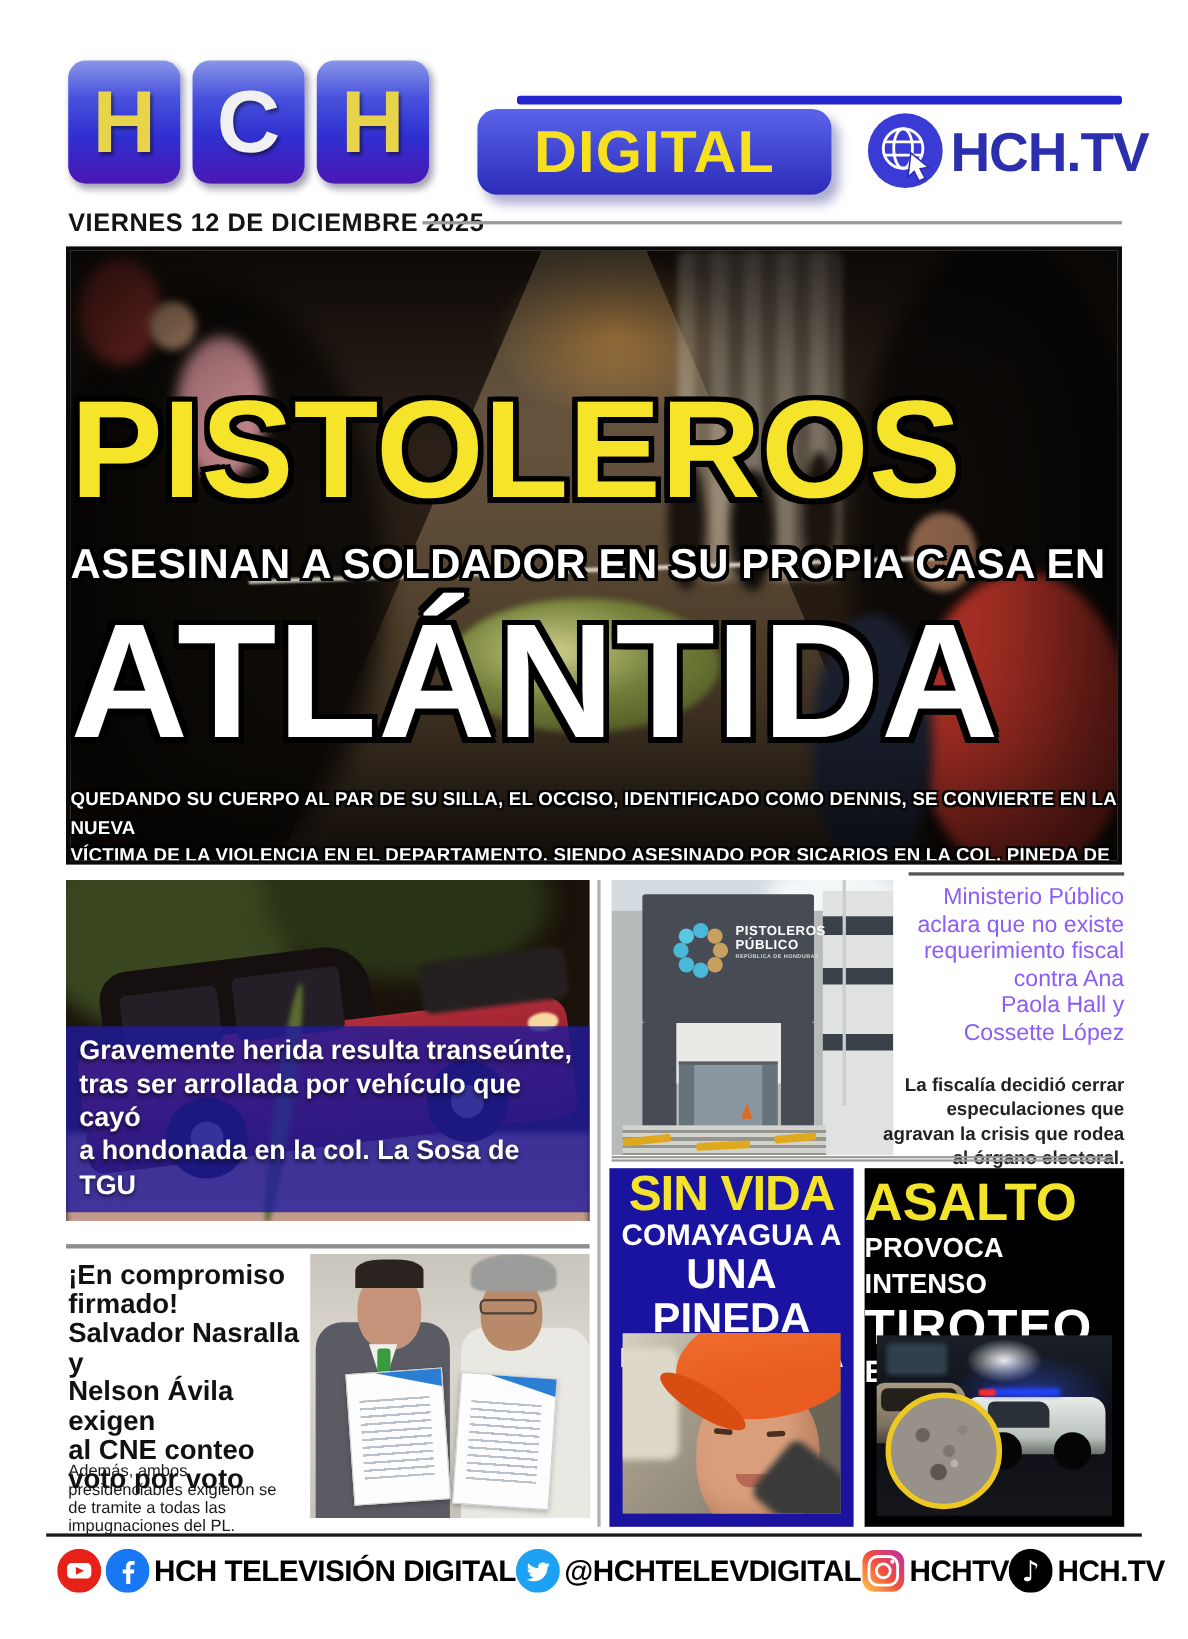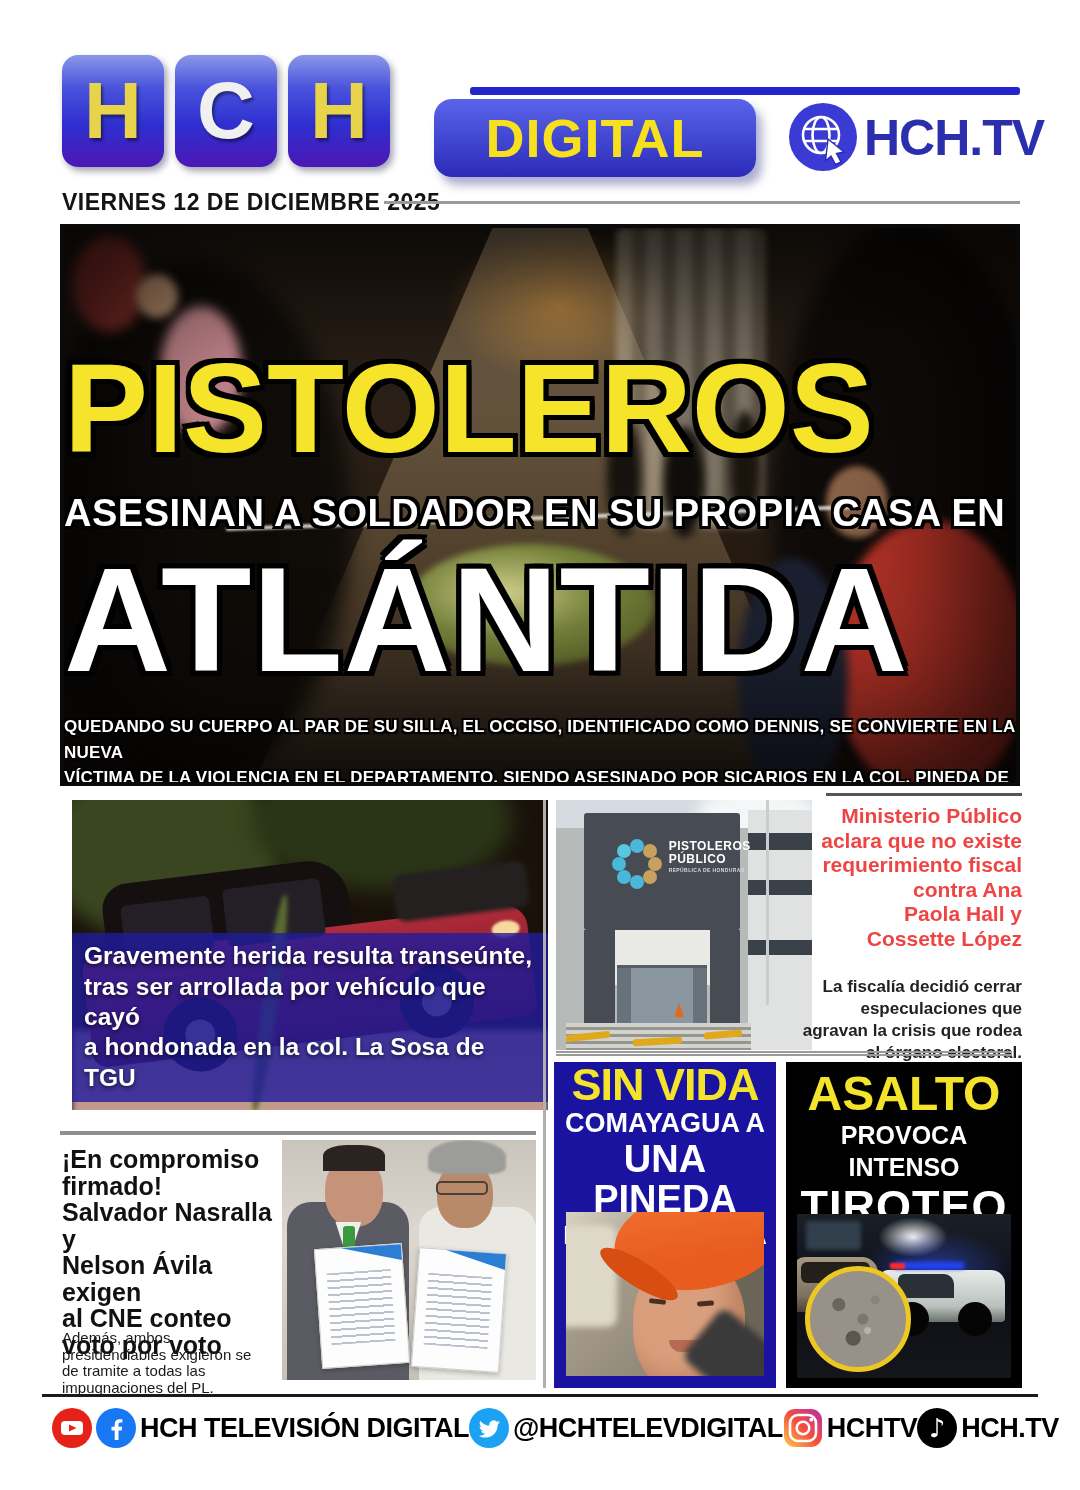--- a/index.html
+++ b/index.html
@@ -48,21 +48,21 @@
   .outline3{text-shadow:-3px -3px 0 #000,3px -3px 0 #000,-3px 3px 0 #000,3px 3px 0 #000,
     -3px 0 0 #000,3px 0 0 #000,0 -3px 0 #000,0 3px 0 #000;}
   .outline2{text-shadow:-2px -2px 0 #000,2px -2px 0 #000,-2px 2px 0 #000,2px 2px 0 #000,
     0 2px 2px rgba(0,0,0,.9);}
   .kicker{top:118px;font-size:126px;font-weight:900;color:#f6e42b;letter-spacing:0px;}
   .deck{top:266px;font-size:38px;font-weight:900;color:#fff;letter-spacing:.5px;}
   .place{top:318px;font-size:148px;font-weight:900;color:#fff;letter-spacing:1px;}
   .subdeck{top:486px;font-size:17px;font-weight:800;color:#fff;line-height:1.5;letter-spacing:.2px;}
 
   
-  .car-photo{left:60px;top:800px;width:476px;height:310px;overflow:hidden;background:#1a120a;margin-left:12px;}
+  .car-photo{left:60px;top:800px;width:476px;height:310px;overflow:hidden;background:#1a120a;}
   .car-body{position:absolute;left:2%;top:20%;width:94%;height:58%;transform:rotate(-7deg);}
   .car-roof{position:absolute;left:6%;top:0;width:55%;height:45%;background:#15100f;border-radius:26px 40px 0 0;}
   .car-shell{position:absolute;left:0;bottom:0;width:100%;height:62%;border-radius:16px 22px 14px 14px;
     background:linear-gradient(180deg,#b02c3a 0%,#8a1a26 55%,#5f1019 100%);}
   .car-window{position:absolute;background:#241f26;border-radius:6px;}
   .car-wheel{position:absolute;width:74px;height:74px;border-radius:50%;background:#0b0b0b;}
   .car-rim{position:absolute;left:22px;top:22px;width:30px;height:30px;border-radius:50%;background:#8a8a8a;}
   .car-caption{left:0;bottom:8px;width:100%;box-sizing:border-box;padding:8px 12px 9px 12px;
     background:rgba(32,28,158,.8);color:#fff;font-weight:700;font-size:24.5px;line-height:1.24;
     text-shadow:0 2px 4px rgba(0,0,0,.65);}
@@ -88,22 +88,22 @@
     border-bottom:14px solid #e06a1a;}
   .mpb-logo{position:absolute;left:30%;top:24%;width:8px;height:8px;border-radius:50%;background:transparent;
     box-shadow:0 -18px 0 3px #4ab8d8, 13px -13px 0 3px #c8a060, 18px 0 0 3px #c8a060,
       13px 13px 0 3px #c8a060, 0 18px 0 3px #4ab8d8, -13px 13px 0 3px #4ab8d8,
       -18px 0 0 3px #4ab8d8, -13px -13px 0 3px #58c8e0;}
   .mpb-signtext{position:absolute;left:44%;top:16%;color:#fff;font-weight:bold;
     font-size:12px;line-height:1.1;letter-spacing:.5px;}
   .mpb-signsub{font-size:5px;letter-spacing:.4px;color:#d8d8d8;margin-top:2px;}
 
   .mp-rule-top{left:826px;top:793px;width:196px;height:3px;background:#555;}
-  .mp-headline{left:640px;top:804px;width:382px;text-align:right;font-size:21px;font-weight:700;
-    line-height:1.17;color:#ef4444;}
+  .mp-headline{left:640px;top:804px;width:382px;text-align:right;font-size:21px;font-weight:400;
+    line-height:1.17;color:#8b5cf6;}
   .mp-body{left:640px;top:976px;width:382px;text-align:right;font-size:17px;font-weight:600;
     line-height:1.29;color:#222;}
   .right-divider{left:556px;top:1051px;width:456px;height:5px;
     border-top:2px solid #9a9a9a;border-bottom:2px solid #9a9a9a;box-sizing:border-box;}
 
   
   .cne-headline{left:62px;top:1146px;width:225px;font-size:25px;font-weight:800;line-height:1.06;color:#111;}
   .cne-body{left:62px;top:1330px;width:230px;font-size:15px;font-weight:400;line-height:1.1;color:#1a1a1a;}
   .cne-photo{left:282px;top:1140px;width:254px;height:240px;overflow:hidden;
     background:linear-gradient(180deg,#cac5bc 0%,#dcd7cf 40%,#c6c1b8 100%);}
@@ -128,21 +128,21 @@
     background:#d99f7d;box-shadow:inset -14px -18px 22px rgba(150,90,60,.45);}
   .w-cap{position:absolute;left:24%;top:-14%;width:170px;height:100px;border-radius:50%;
     background:linear-gradient(180deg,#f07030 0%,#e85c20 70%);transform:rotate(-9deg);}
   .w-brim{position:absolute;left:14%;top:30%;width:90px;height:26px;border-radius:50%;
     background:#d84e12;transform:rotate(32deg);}
   .w-eye{position:absolute;width:17px;height:5px;border-radius:3px;background:#4a2e20;}
   .w-mouth{position:absolute;left:52%;top:78%;width:34px;height:12px;border-radius:0 0 18px 18px;background:#b66a55;}
 
   
   .asalto-panel{left:786px;top:1062px;width:236px;height:326px;background:#000;
-    text-align:center;color:#fff;overflow:hidden;}
+    color:#fff;overflow:hidden;}
   .asl-l1{margin-top:8px;font-size:48px;font-weight:900;color:#f3e32a;line-height:1.02;letter-spacing:0px;}
   .asl-l2{font-size:25px;font-weight:800;line-height:1.3;}
   .asl-l3{font-size:45px;font-weight:800;line-height:1.0;letter-spacing:1px;}
   .asl-l4{font-size:28px;font-weight:800;line-height:1.25;}
   .police-photo{position:absolute;left:11px;top:152px;width:214px;height:164px;overflow:hidden;
     background:linear-gradient(180deg,#1a2028 0%,#0c0e16 45%,#14161a 100%);}
   .p-light{position:absolute;left:38%;top:2%;width:70px;height:40px;
     background:radial-gradient(ellipse,rgba(255,255,255,.95),rgba(120,150,255,0) 70%);}
   .p-blue{position:absolute;left:30%;top:10%;width:150px;height:80px;
     background:radial-gradient(ellipse,rgba(60,90,255,.5),rgba(60,90,255,0) 70%);}

